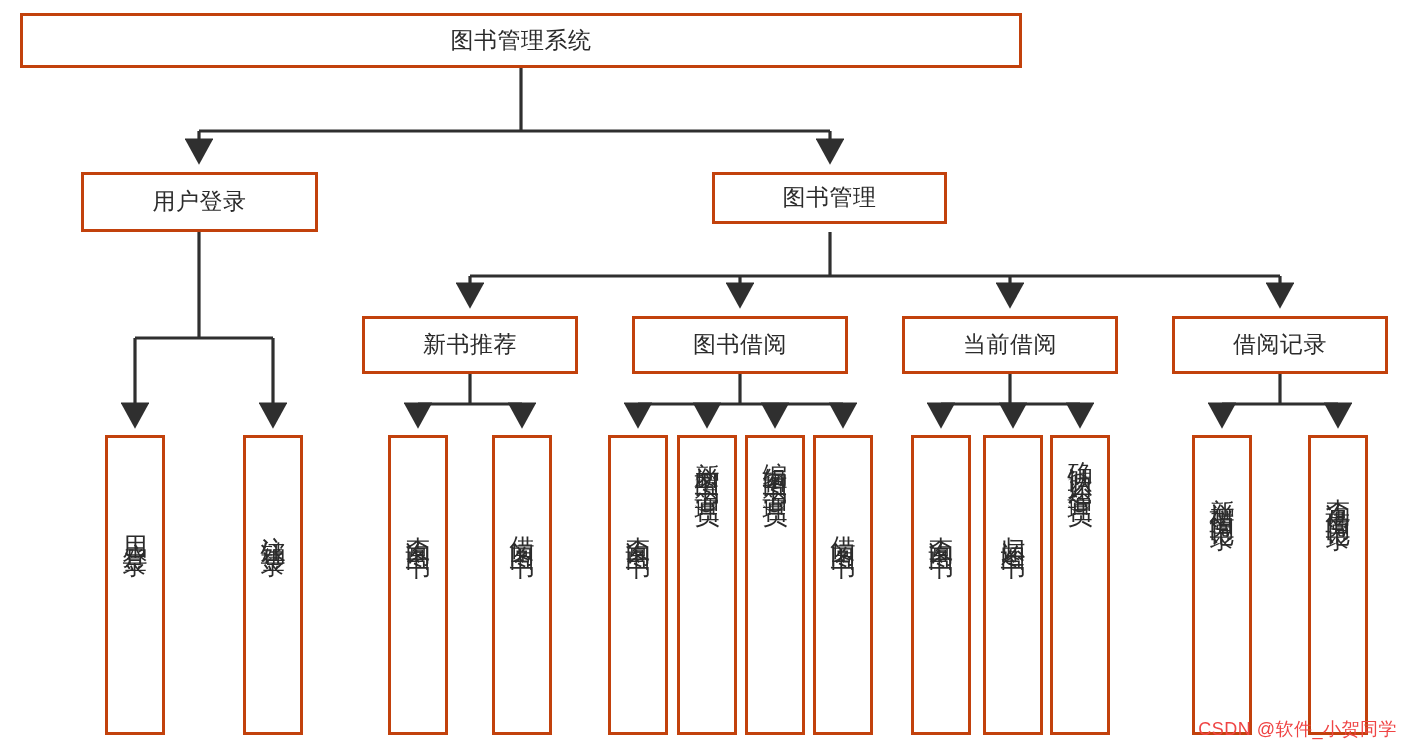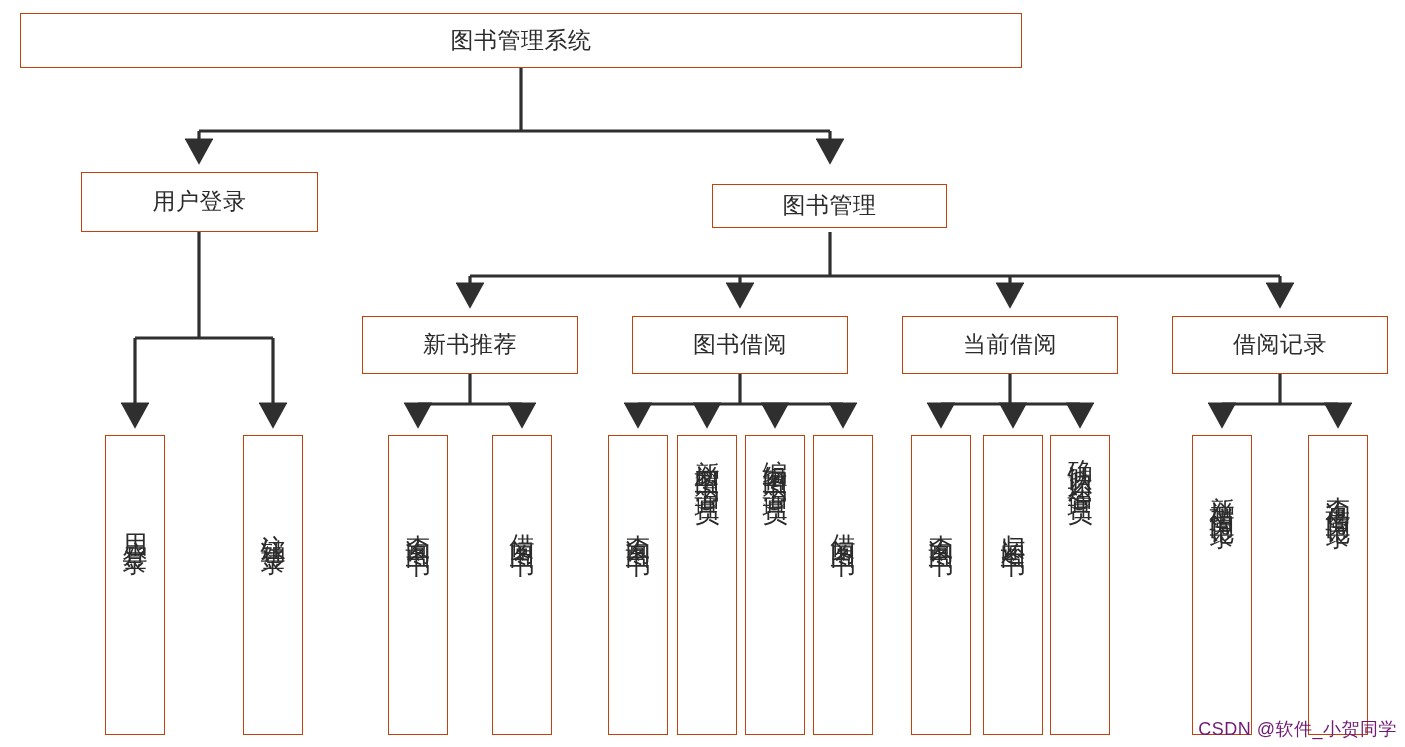--- a/index.html
+++ b/index.html
@@ -21,21 +21,21 @@
     position: absolute;
     left: 0;
     top: 0;
     width: 1405px;
     height: 747px;
     pointer-events: none;
   }
   .node {
     position: absolute;
     box-sizing: border-box;
-    border: 1px solid #c2410c;
+    border: 3px solid #c2410c;
     background: #ffffff;
     display: flex;
     align-items: center;
     justify-content: center;
     color: #2b2b2b;
   }
   .node .label {
     display: block;
     text-align: center;
     line-height: 1.12;
@@ -59,21 +59,21 @@
     letter-spacing: 6px;
   }
   .node.vert.tall {
     align-items: flex-start;
   }
   #watermark {
     position: absolute;
     right: 8px;
     bottom: 6px;
     font-size: 18px;
-    color: #701a75;
+    color: #ef4444;
     white-space: nowrap;
     letter-spacing: 0.5px;
   }
 </style>
 </head>
 <body>
 
 <div id="canvas">
 
   <svg id="edges" viewBox="0 0 1405 747">
@@ -127,21 +127,21 @@
   </svg>
 
   <div class="node horiz" style="left:20px; top:13px; width:1002px; height:55px;">
     <span class="label">图书管理系统</span>
   </div>
 
   <div class="node horiz" style="left:81px; top:172px; width:237px; height:60px;">
     <span class="label">用户登录</span>
   </div>
 
-  <div class="node horiz" style="left:712px; top:184px; width:235px; height:44px;">
+  <div class="node horiz" style="left:712px; top:172px; width:235px; height:52px;">
     <span class="label">图书管理</span>
   </div>
 
   <div class="node horiz" style="left:362px; top:316px; width:216px; height:58px;align-items:center;">
     <span class="label">新书推荐</span>
   </div>
 
   <div class="node horiz" style="left:902px; top:316px; width:216px; height:58px;">
     <span class="label">当前借阅</span>
   </div>

